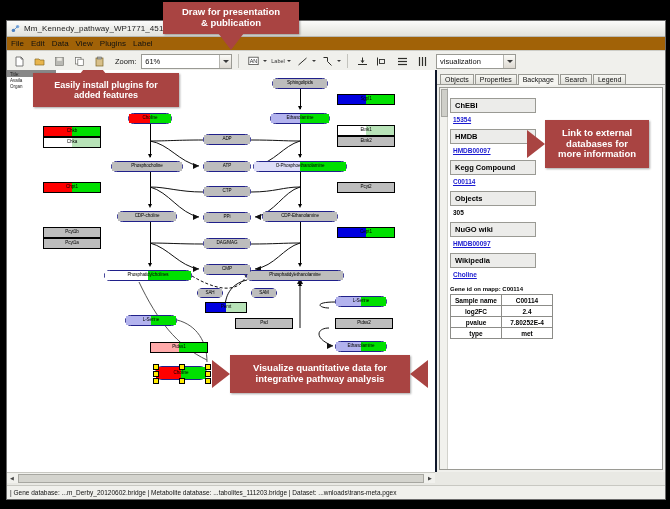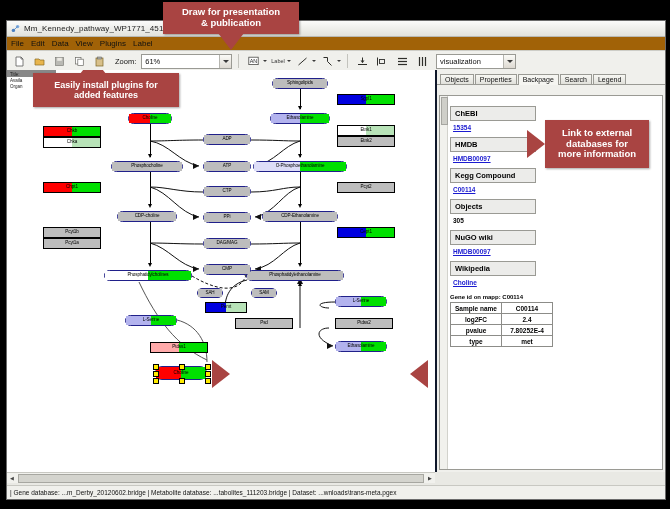--- a/index.html
+++ b/index.html
@@ -54,21 +54,21 @@
 
   .edge{position:absolute;background:#000;}
   .vline{width:1px;}
   .hline{height:1px;background:#888;}
   .arrowdn{position:absolute;width:0;height:0;border-left:2.5px solid transparent;border-right:2.5px solid transparent;border-top:4px solid #000;}
   .arrowup{position:absolute;width:0;height:0;border-left:2.5px solid transparent;border-right:2.5px solid transparent;border-bottom:4px solid #000;}
 
   .handle{position:absolute;width:4px;height:4px;background:#ffec00;border:1px solid #000;z-index:8;}
 
   
-  .side{flex:1;background:#f0f0ec;display:flex;flex-direction:column;position:relative;gap:8px;}
+  .side{flex:1;background:#f0f0ec;display:flex;flex-direction:column;position:relative;}
   .tabs{display:flex;align-items:flex-end;height:14px;padding-left:3px;gap:1px;
         background:#f0f0ec;border-bottom:1px solid #9a9a94;}
   .tab{font-size:7px;padding:1px 4px 1px;border:1px solid #9a9a94;border-bottom:none;
        background:linear-gradient(#f7f7f3,#e1e1db);color:#111;}
   .tab.active{background:#f5f5f1;position:relative;top:1px;padding-bottom:2px;}
   .sidebody{flex:1;background:#fff;margin:2px;border:1px solid #9a9a94;position:relative;overflow:hidden;}
   .scrollcol{position:absolute;left:0;top:0;bottom:0;width:7px;background:#f1f1ed;border-right:1px solid #d2d2cc;}
   .scrollthumb{position:absolute;left:1px;top:1px;width:5px;height:26px;background:#cfcfc9;border:1px solid #a5a5a0;}
   .bp{position:absolute;left:10px;right:4px;top:4px;bottom:0;font-size:7px;color:#000;}
   .bphdr{display:inline-block;min-width:76px;border:1px solid #9a9a94;background:#ececea;
@@ -595,17 +595,20 @@
   <div class="callout" style="left:163px;top:2px;width:136px;height:32px;font-size:9.5px;">
     <span>Draw for presentation<br>&amp; publication</span>
   </div>
   <div class="tri tri-dn" style="left:218px;top:33px"></div>
 
   <div class="callout" style="left:545px;top:120px;width:104px;height:48px;font-size:9.5px;">
     <span>Link  to external<br>databases  for<br>more information</span>
   </div>
   <div class="tri tri-rt" style="left:527px;top:130px"></div>
 
+  <div class="callout" style="left:230px;top:355px;width:180px;height:38px;font-size:9.5px;">
+    <span>Visualize quantitative data  for<br>integrative pathway analysis</span>
+  </div>
   <div class="tri tri-rt" style="left:212px;top:360px"></div>
   <div class="tri tri-lt" style="left:410px;top:360px"></div>
 
 
 </div>
 
 </body></html>

